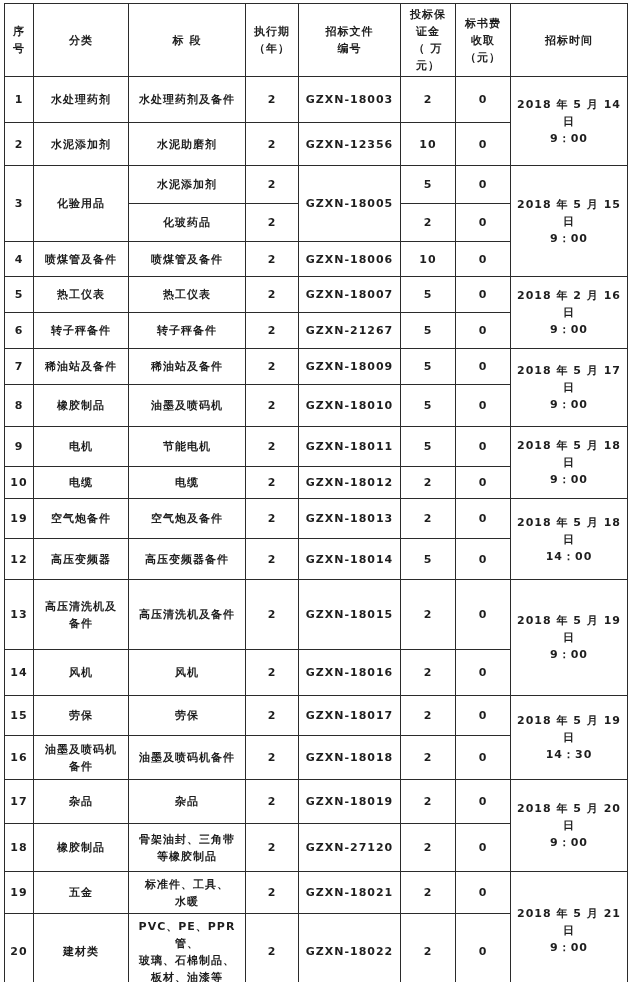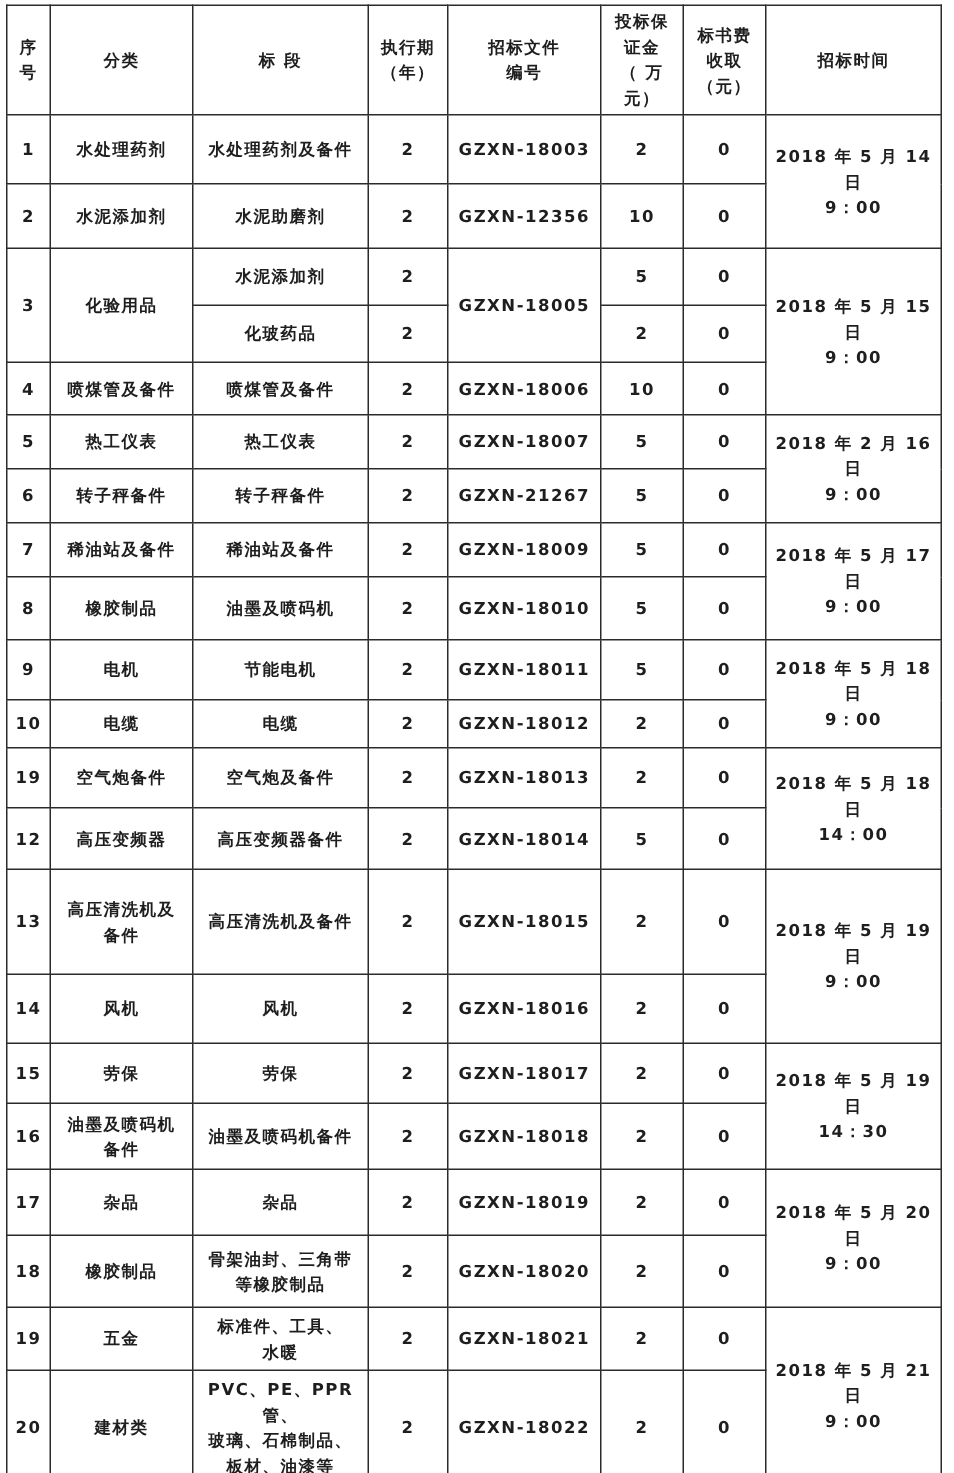--- a/index.html
+++ b/index.html
@@ -286,21 +286,21 @@
         <td rowspan="2">2018 年 5 月 20 日
 9：00</td>
       </tr>
 
       <tr style="height:48px">
         <td class="num">18</td>
         <td class="cat">橡胶制品</td>
         <td>骨架油封、三角带
 等橡胶制品</td>
         <td class="num">2</td>
-        <td class="doc">GZXN-18020</td>
+        <td class="doc">GZXN-27120</td>
         <td class="num">2</td>
         <td class="num">0</td>
       </tr>
 
       <tr style="height:42px">
         <td class="num">19</td>
         <td class="cat">五金</td>
         <td>标准件、工具、
 水暖</td>
         <td class="num">2</td>

